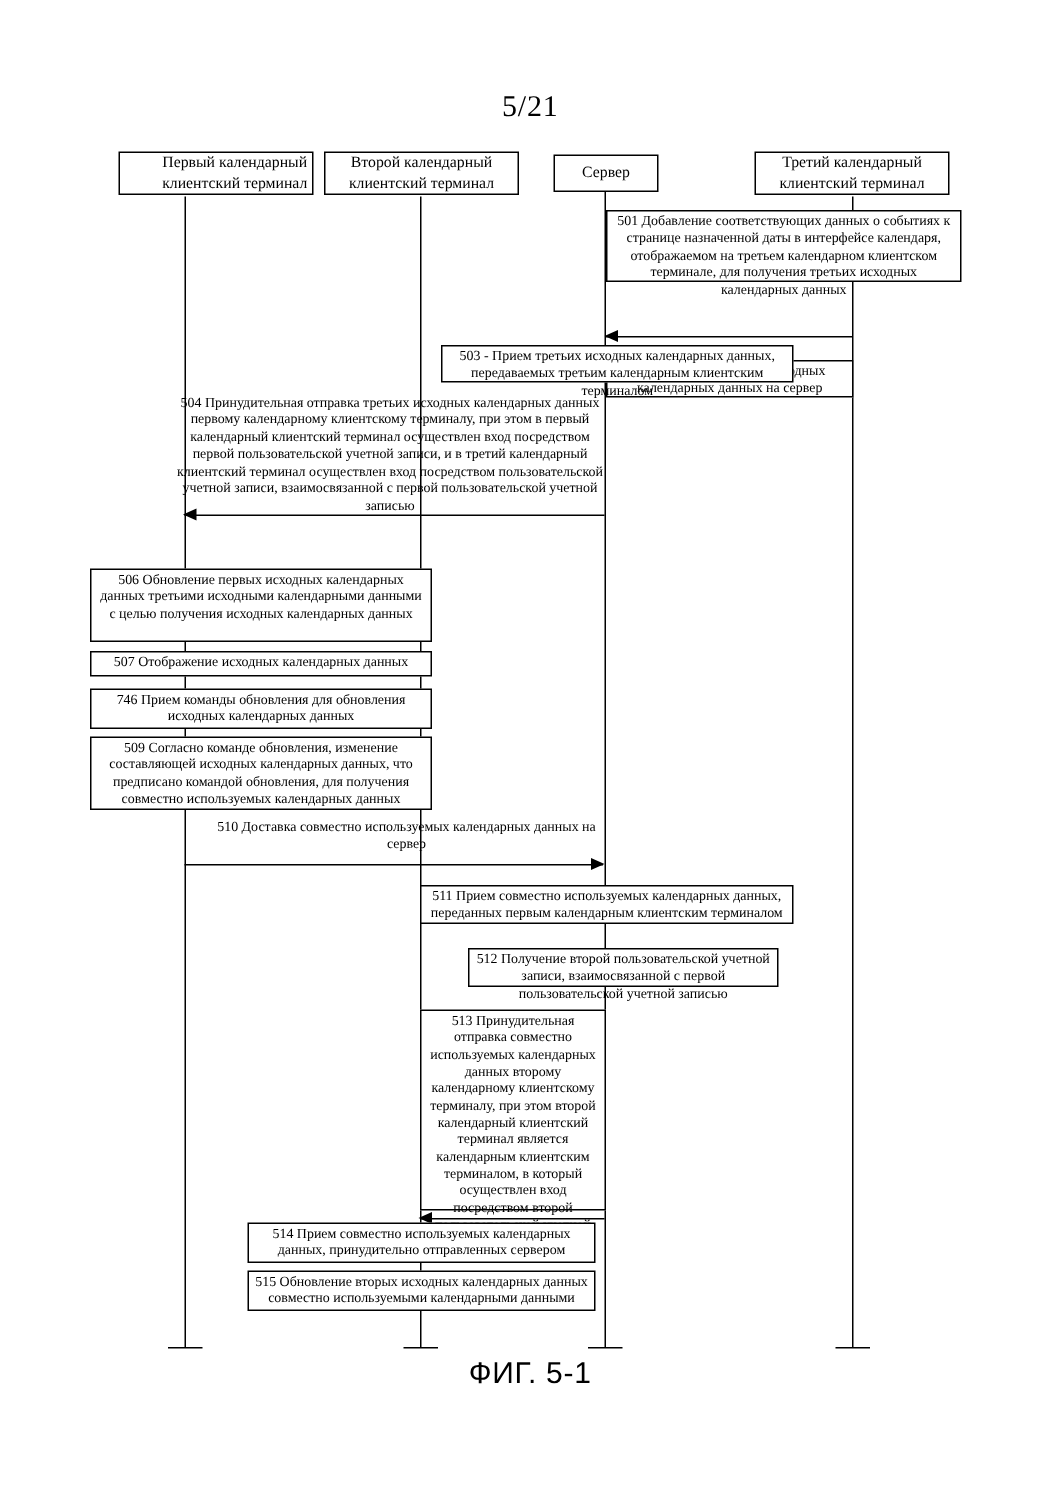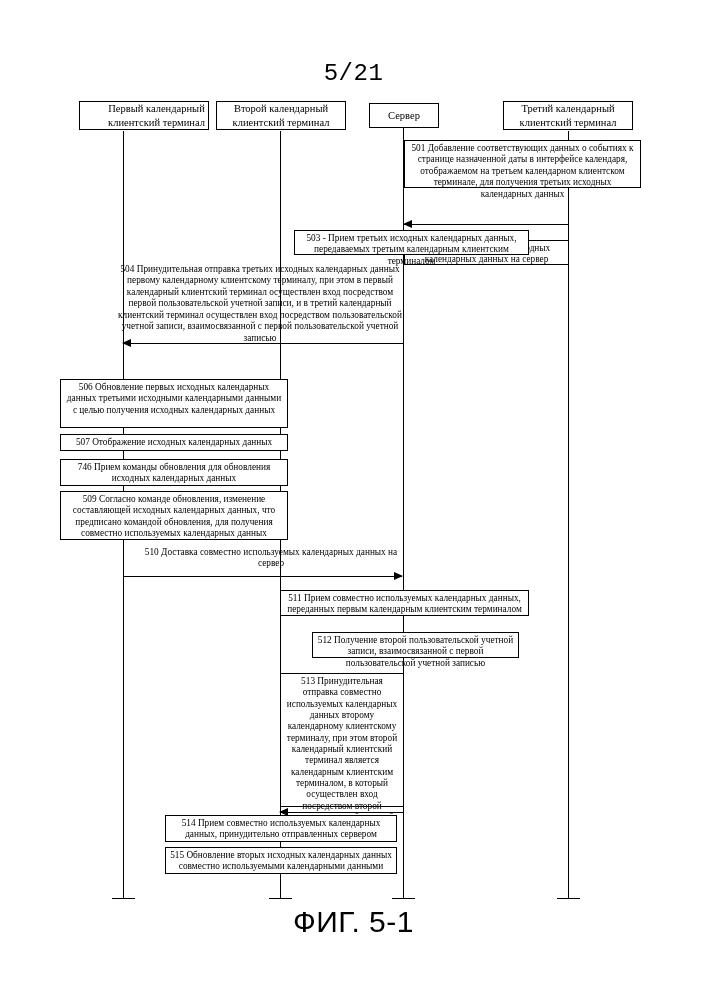--- a/index.html
+++ b/index.html
@@ -21,33 +21,33 @@
     width: 707px;
     height: 1000px;
   }
   
   .page-number {
     position: absolute;
     top: 60px;
     left: 0;
     width: 707px;
     text-align: center;
-    font-family: Liberation Mono, monospace;
-    font-size: 24px;
+    font-family: Liberation Serif, serif;
+    font-size: 20px;
     letter-spacing: 0.5px;
   }
   
   .fig-caption {
     position: absolute;
     top: 905px;
     left: 0;
     width: 707px;
     text-align: center;
     font-family: "Liberation Sans", "DejaVu Sans", sans-serif;
-    font-size: 30px;
+    font-size: 20px;
     letter-spacing: 0.5px;
   }
   
   .actor {
     position: absolute;
     box-sizing: border-box;
     border: 1.3px solid #000;
     background: #fff;
     display: flex;
     align-items: center;

